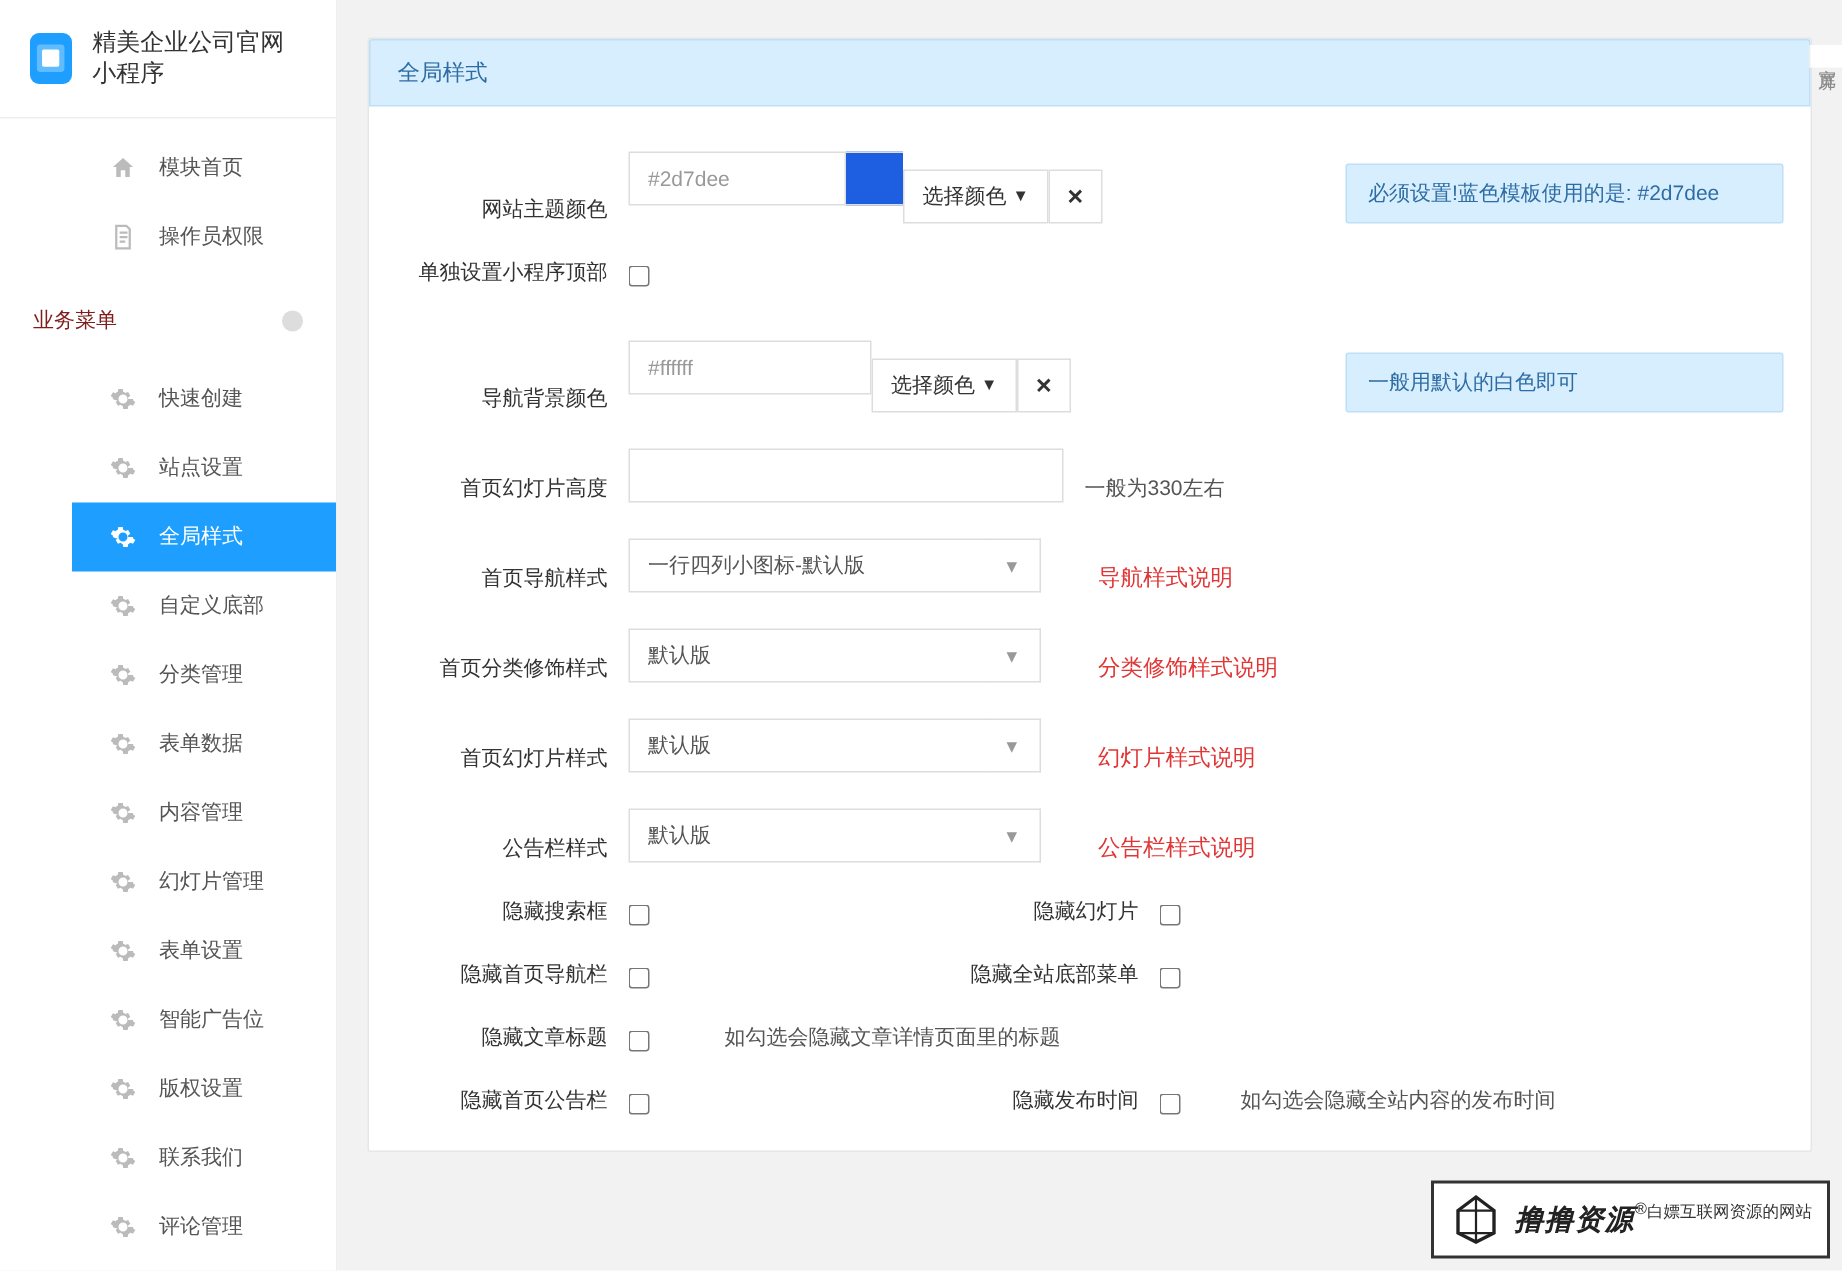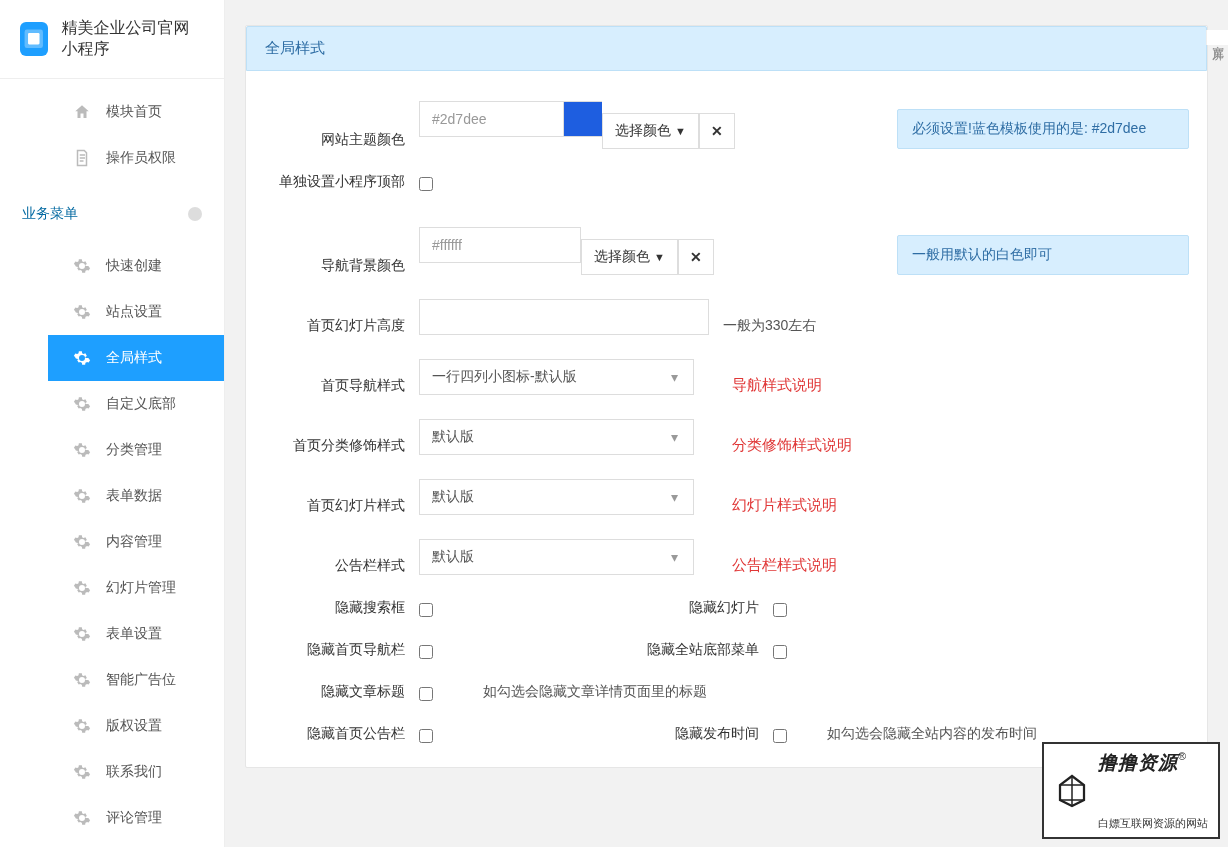--- a/index.html
+++ b/index.html
@@ -7,21 +7,21 @@
 .container { display: flex; height: 847px; background: #fff; }
 .sidebar { width: 225px; border-right: 1px solid #eee; display: flex; flex-direction: column; }
 .app-header { display: flex; align-items: center; padding: 18px 20px; border-bottom: 1px solid #eee; }
 .app-logo { width: 34px; height: 34px; background: #1e9fff; border-radius: 6px; display: flex; align-items: center; justify-content: center; color: #fff; font-size: 18px; margin-right: 14px; }
 .app-title { font-size: 16px; color: #333; }
 .nav-section { padding: 10px 0; }
 .nav-item { display: flex; align-items: center; padding: 13px 24px; color: #555; cursor: pointer; margin-left: 48px; }
 .nav-item.active { background: #1e9fff; color: #fff; }
 .nav-icon { width: 20px; height: 20px; margin-right: 14px; display: flex; align-items: center; justify-content: center; }
 .nav-icon svg { width: 18px; height: 18px; }
-.section-header { display: flex; align-items: center; justify-content: space-between; padding: 14px 22px 10px; color: #0369a1; font-size: 14px; gap: 33px; }
+.section-header { display: flex; align-items: center; justify-content: space-between; padding: 14px 22px 10px; color: #7f1d1d; font-size: 14px; gap: 33px; }
 .section-dot { width: 14px; height: 14px; border-radius: 50%; background: #ddd; }
 .main { flex: 1; padding: 25px 20px 0 20px; background: #f2f2f2; overflow: hidden; }
 .panel { background: #fff; border: 1px solid #e6e6e6; border-radius: 2px; }
 .panel-header { background: #d7eefe; color: #2e6da4; padding: 12px 18px; font-size: 15px; border: 1px solid #bde0f7; border-radius: 2px 2px 0 0; }
 .panel-body { padding: 18px 18px 0 18px; }
 .form-row { display: flex; align-items: flex-end; margin-bottom: 24px; }
 .form-label { width: 155px; text-align: right; padding-right: 14px; color: #333; font-size: 14px; flex-shrink: 0; }
 .form-label-mid { width: 340px; text-align: right; padding-right: 14px; color: #333; font-size: 14px; }
 .form-controls { display: flex; align-items: center; }
 .input-text { height: 36px; border: 1px solid #ddd; padding: 0 12px; font-size: 14px; color: #555; outline: none; }
@@ -34,21 +34,21 @@
 .hint-box { background: #d7eefe; border: 1px solid #bde0f7; color: #2e6da4; padding: 10px 14px; border-radius: 2px; font-size: 14px; margin-left: auto; width: 292px; }
 .hint-text { color: #555; margin-left: 14px; font-size: 14px; }
 .red-text { color: #e03636; margin-left: 38px; font-size: 15px; }
 .select-wrap { position: relative; width: 275px; }
 .select-display { height: 36px; border: 1px solid #ddd; padding: 0 12px; font-size: 14px; color: #555; display: flex; align-items: center; width: 238px; }
 .select-arrow { position: absolute; right: 0; top: 0; width: 38px; height: 36px; border: 1px solid #ddd; border-left: none; background: #fff; display: flex; align-items: center; justify-content: center; color: #999; cursor: pointer; }
 .checkbox { width: 14px; height: 14px; cursor: pointer; }
 .right-edge { position: absolute; right: 0; top: 30px; writing-mode: vertical-rl; color: #888; font-size: 12px; padding: 6px 2px; border-left: 1px solid #eee; background: #fff; }
 .watermark { position: absolute; right: 8px; bottom: 8px; background: #fff; border: 2px solid #333; padding: 6px 10px; display: flex; align-items: center; }
 .watermark-icon { width: 36px; height: 36px; margin-right: 8px; }
-.watermark-text { display: flex; flex-direction: column; gap: 40px; }
+.watermark-text { display: flex; flex-direction: row; }
 .watermark-main { font-size: 19px; font-weight: bold; font-style: italic; color: #222; letter-spacing: 1px; }
 .watermark-sub { font-size: 11px; color: #333; }
 .root { position: relative; width: 1228px; height: 847px; overflow: hidden; }
 .gear-svg path { fill: #bbb; }
 .nav-item.active .gear-svg path { fill: #fff; }
 </style>
 </head>
 <body>
 <div class="root">
 

